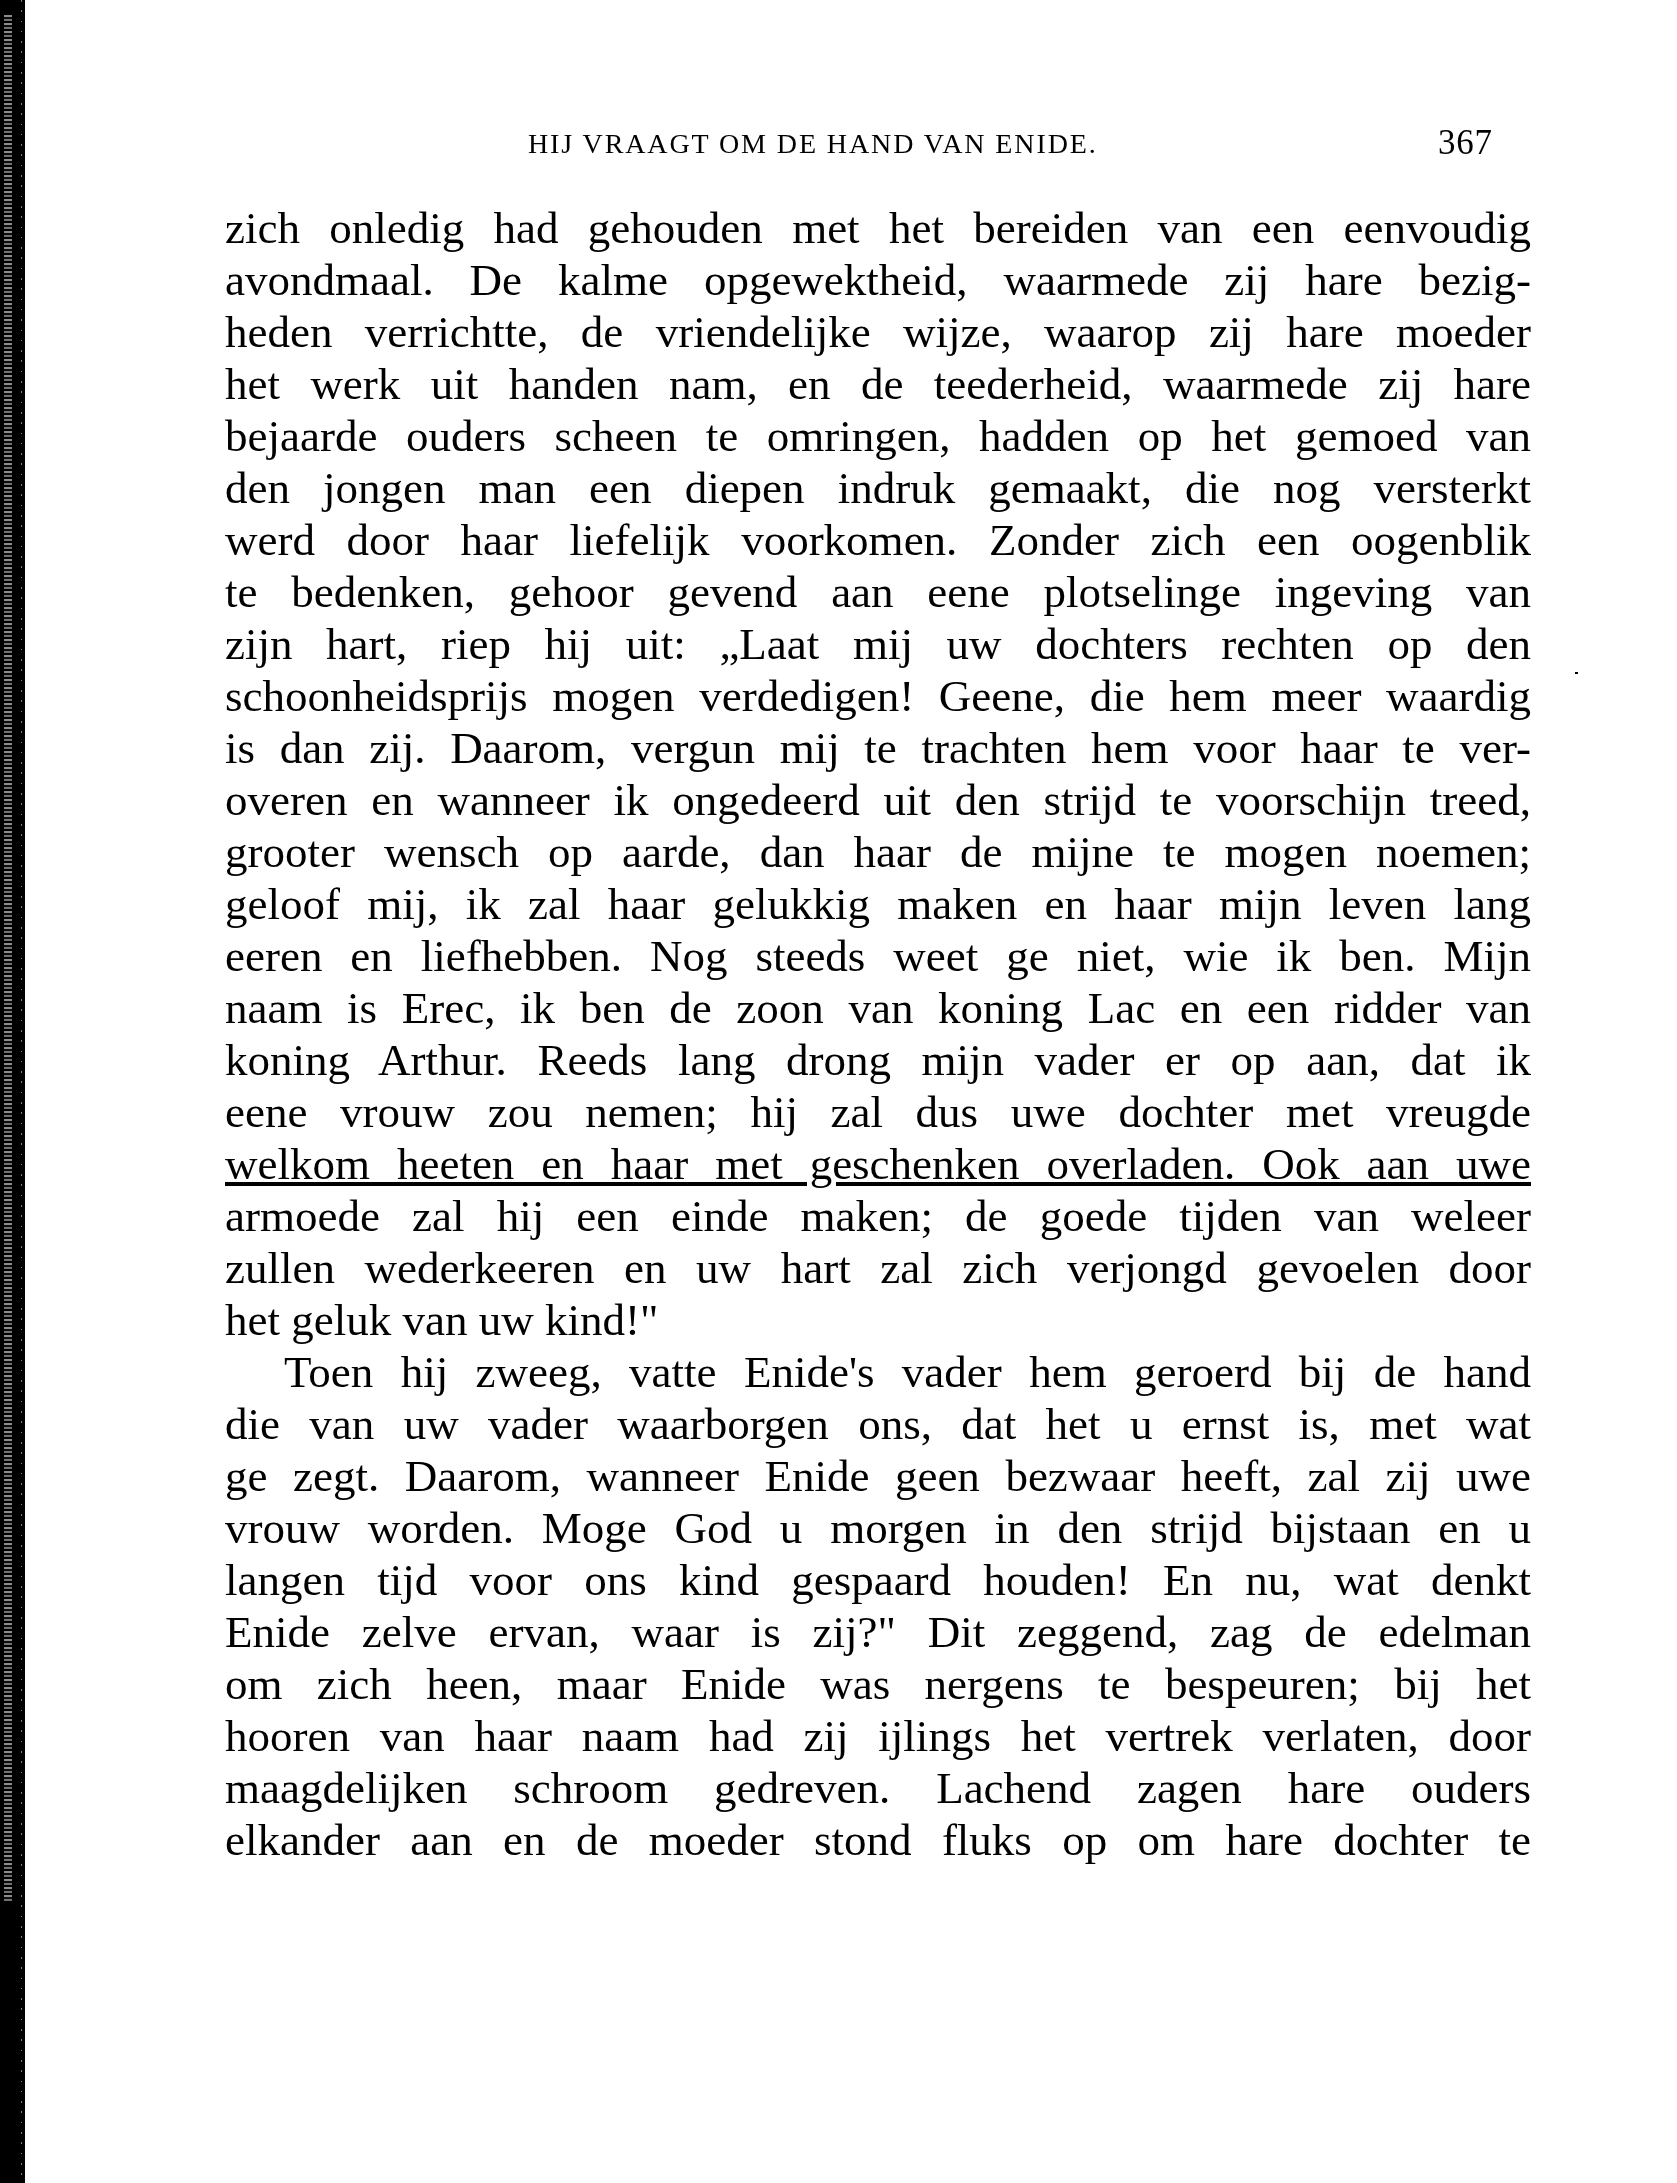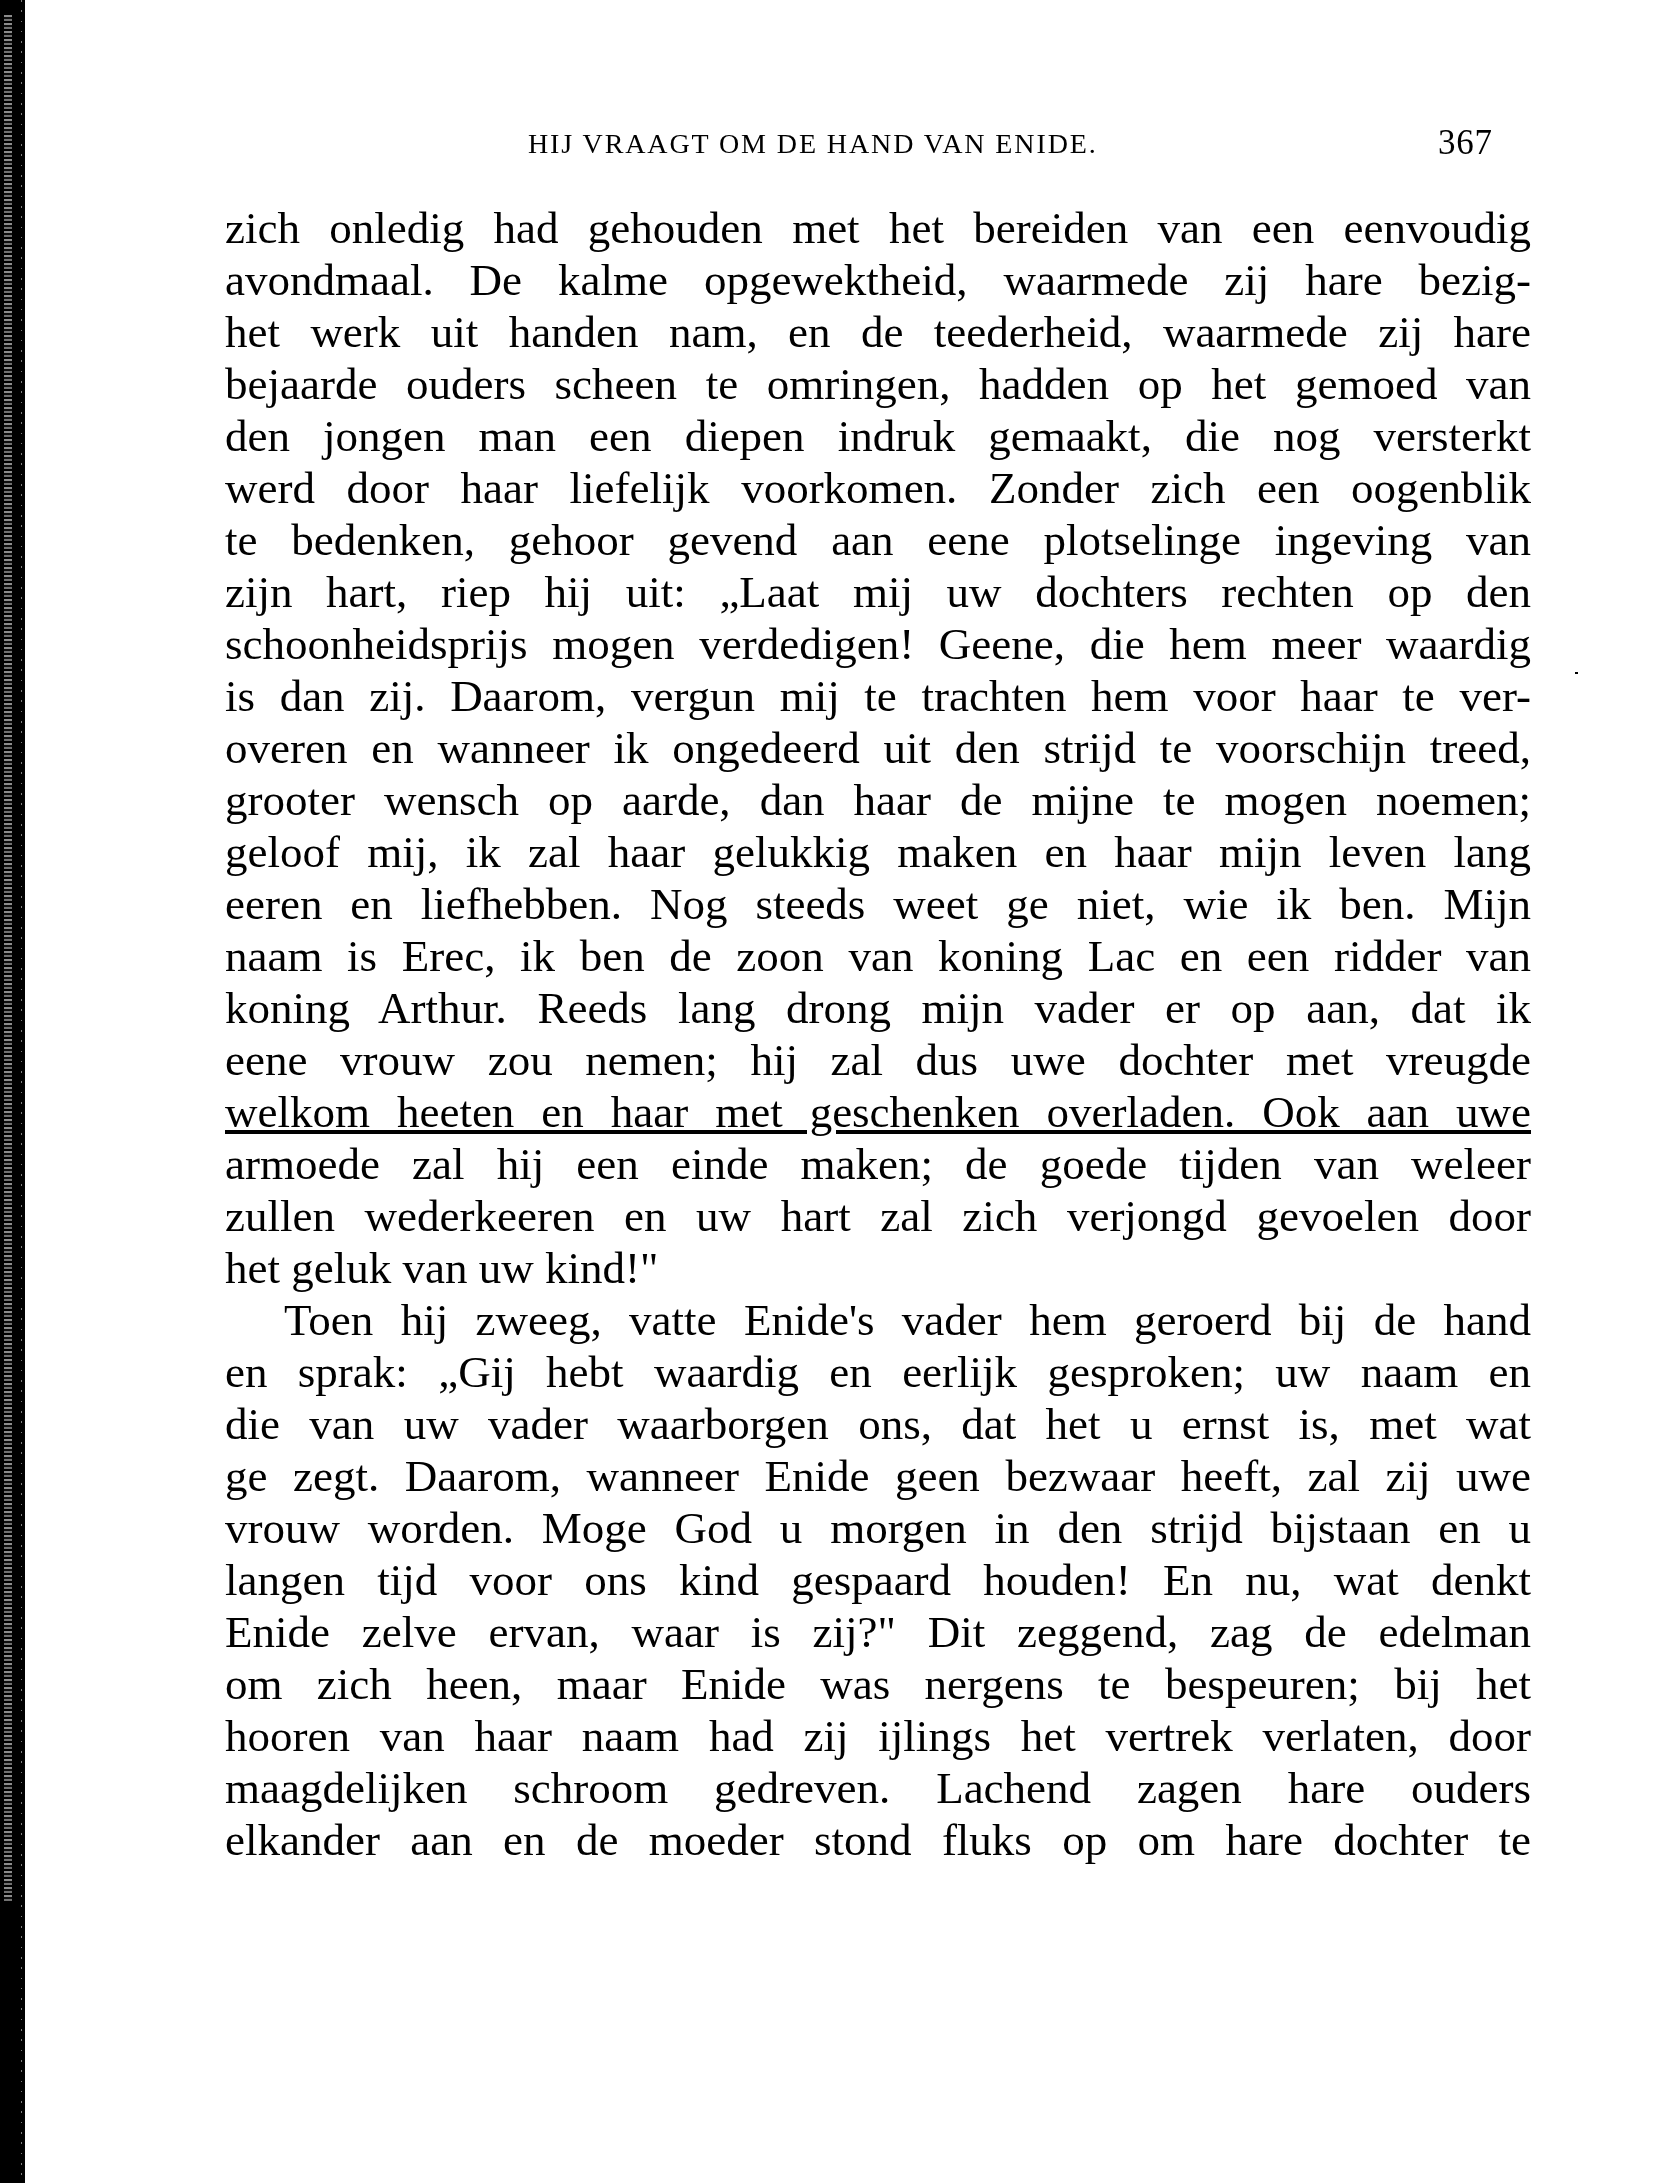--- a/index.html
+++ b/index.html
@@ -115,20 +115,21 @@
 <div class="scan-speck"></div>
 
 <div class="running-head">HIJ VRAAGT OM DE HAND VAN ENIDE.</div>
 <div class="page-number">367</div>
 
 <div class="text-block">
 
   <div>
     <span class="line" style="white-space: normal;">zich onledig had gehouden met het bereiden van een eenvoudig</span>
     <span class="line" style="white-space: normal;">avondmaal. De kalme opgewektheid, waarmede zij hare bezig-</span>
+    <span class="line" style="white-space: normal;">heden verrichtte, de vriendelijke wijze, waarop zij hare moeder</span>
     <span class="line" style="white-space: normal;">het werk uit handen nam, en de teederheid, waarmede zij hare</span>
     <span class="line" style="white-space: normal;">bejaarde ouders scheen te omringen, hadden op het gemoed van</span>
     <span class="line" style="white-space: normal;">den jongen man een diepen indruk gemaakt, die nog versterkt</span>
     <span class="line" style="white-space: normal;">werd door haar liefelijk voorkomen. Zonder zich een oogenblik</span>
     <span class="line" style="white-space: normal;">te bedenken, gehoor gevend aan eene plotselinge ingeving van</span>
     <span class="line" style="white-space: normal;">zijn hart, riep hij uit: „Laat mij uw dochters rechten op den</span>
     <span class="line" style="white-space: normal;">schoonheidsprijs mogen verdedigen! Geene, die hem meer waardig</span>
     <span class="line" style="white-space: normal;">is dan zij. Daarom, vergun mij te trachten hem voor haar te ver-</span>
     <span class="line" style="white-space: normal;">overen en wanneer ik ongedeerd uit den strijd te voorschijn treed,</span>
     <span class="line" style="white-space: normal;">grooter wensch op aarde, dan haar de mijne te mogen noemen;</span>
@@ -138,21 +139,20 @@
     <span class="line" style="white-space: normal;">koning Arthur. Reeds lang drong mijn vader er op aan, dat ik</span>
     <span class="line" style="white-space: normal;">eene vrouw zou nemen; hij zal dus uwe dochter met vreugde</span>
     <span class="line" style="white-space: normal; text-decoration: underline;">welkom heeten en haar met geschenken overladen. Ook aan uwe</span>
     <span class="line" style="white-space: normal;">armoede zal hij een einde maken; de goede tijden van weleer</span>
     <span class="line" style="white-space: normal;">zullen wederkeeren en uw hart zal zich verjongd gevoelen door</span>
     <span class="line last" style="white-space: normal;">het geluk van uw kind!"</span>
   </div>
 
   <div>
     <span class="line indent" style="white-space: normal;">Toen hij zweeg, vatte Enide's vader hem geroerd bij de hand</span>
-    <span class="line" style="white-space: normal;">en sprak: „Gij hebt waardig en eerlijk gesproken; uw naam en</span>
     <span class="line" style="white-space: normal;">die van uw vader waarborgen ons, dat het u ernst is, met wat</span>
     <span class="line" style="white-space: normal;">ge zegt. Daarom, wanneer Enide geen bezwaar heeft, zal zij uwe</span>
     <span class="line" style="white-space: normal;">vrouw worden. Moge God u morgen in den strijd bijstaan en u</span>
     <span class="line" style="white-space: normal;">langen tijd voor ons kind gespaard houden! En nu, wat denkt</span>
     <span class="line" style="white-space: normal;">Enide zelve ervan, waar is zij?" Dit zeggend, zag de edelman</span>
     <span class="line" style="white-space: normal;">om zich heen, maar Enide was nergens te bespeuren; bij het</span>
     <span class="line" style="white-space: normal;">hooren van haar naam had zij ijlings het vertrek verlaten, door</span>
     <span class="line" style="white-space: normal;">maagdelijken schroom gedreven. Lachend zagen hare ouders</span>
     <span class="line" style="white-space: normal;">elkander aan en de moeder stond fluks op om hare dochter te</span>
   </div>

